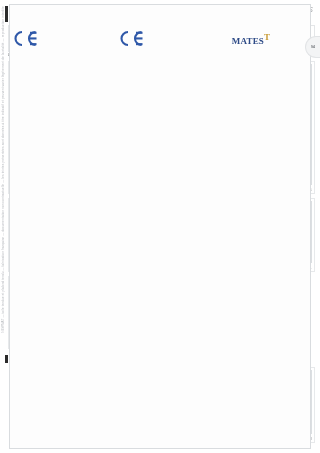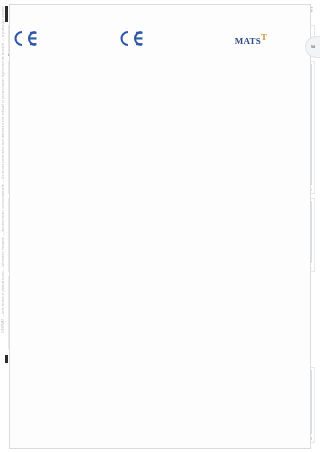--- a/index.html
+++ b/index.html
@@ -301,21 +301,21 @@
         <i class="l w3"></i>
         <i class="l blue w2"></i>
         <i class="l w5"></i>
         <i class="l blue w6"></i>
       </div>
     </div>
 
     <div class="adept">
       <div class="rule"></div>
       <div class="rule2"></div>
-      <div class="word"><span>MATS</span><sup>T</sup></div>
+      <div class="word"><span>MATES</span><sup>T</sup></div>
       <div class="tag">AGENT DEPOT CUSTOM</div>
     </div>
 
     <div class="garantie">
       <div class="grt-seal">
         <div class="num">10</div>
         <div class="yr">ANS</div>
       </div>
     </div>
   </div>

